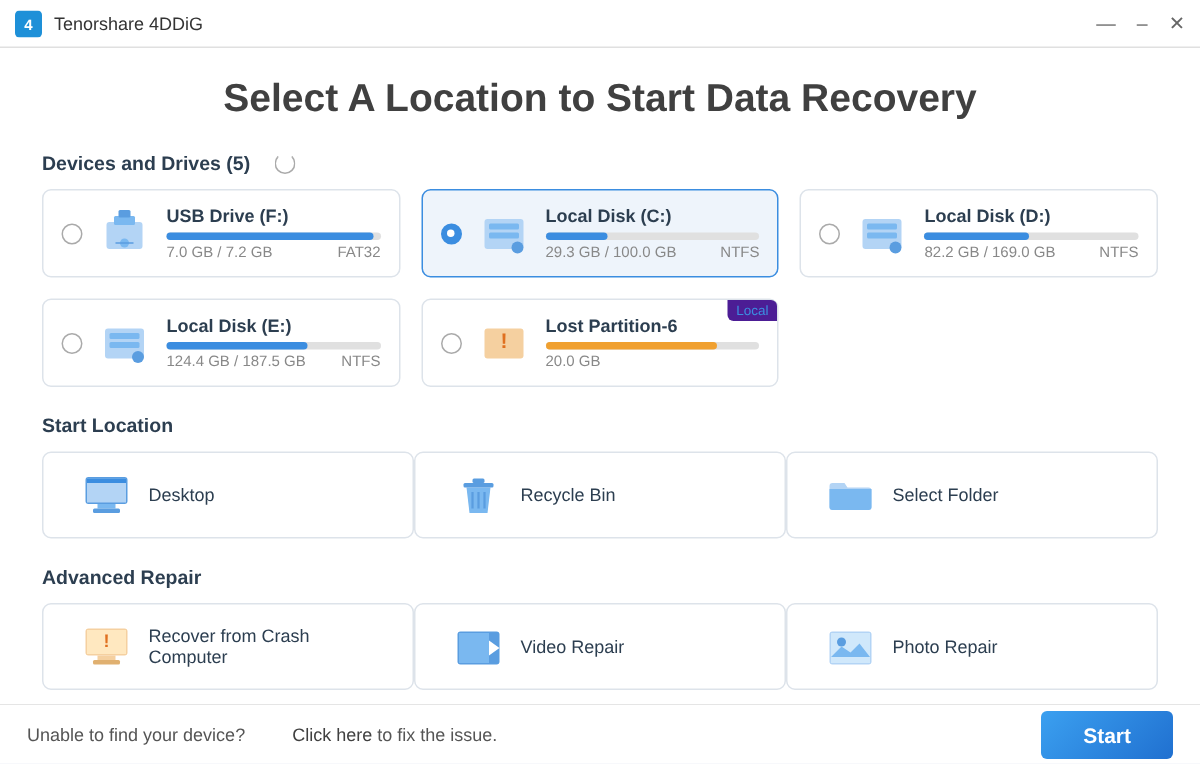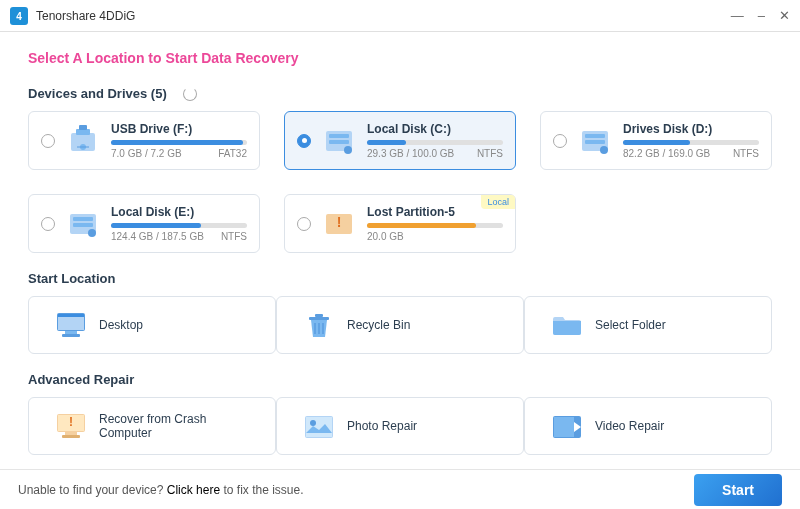--- a/index.html
+++ b/index.html
@@ -50,24 +50,24 @@
     }
 
     
     .main-content {
       flex: 1;
       overflow-y: auto;
       padding: 18px 28px 10px 28px;
       background: #fff;
     }
     .page-title {
-      font-size: 14px;
+      font-size: 26px;
       font-weight: 600;
-      color: #ec4899;
-      text-align: left;
+      color: #404040;
+      text-align: center;
       margin-bottom: 20px;
     }
     .section-header {
       display: flex;
       align-items: center;
       gap: 16px;
       font-size: 13px;
       font-weight: 700;
       color: #2c3e50;
       margin-bottom: 10px;
@@ -79,21 +79,21 @@
       border-radius: 50%;
       border-top-color: transparent;
       display: inline-block;
       cursor: pointer;
     }
 
     
     .drives-grid {
       display: grid;
       grid-template-columns: repeat(3, 1fr);
-      gap: 24px;
+      gap: 14px;
       margin-bottom: 18px;
     }
     .drive-card {
       border: 1.5px solid #dde3ea;
       border-radius: 6px;
       padding: 10px 12px;
       background: #fff;
       display: flex;
       align-items: center;
       gap: 10px;
@@ -154,21 +154,21 @@
       font-size: 10px;
       color: #888;
       display: flex;
       justify-content: space-between;
       text-align: center;
     }
     .badge-local {
       position: absolute;
       top: 0;
       right: 0;
-      background: #fef9c3;
+      background: #4c1d95;
       color: #3b8de0;
       font-size: 9px;
       padding: 2px 6px;
       border-top-right-radius: 4px;
       border-bottom-left-radius: 4px;
     }
 
     
     .location-grid {
       display: grid;
@@ -205,22 +205,23 @@
       align-items: center;
       justify-content: space-between;
       padding: 0 18px;
       flex-shrink: 0;
     }
     .footer-msg {
       font-size: 12px;
       color: #555;
     }
     .footer-msg a {
-      color: #000000;
+      color: #404040;
       text-decoration: none;
+      margin-left: 28px;
     }
     .start-btn {
       background: linear-gradient(135deg, #3ba0f0, #2070d0);
       color: #fff;
       border: none;
       border-radius: 4px;
       padding: 8px 28px;
       font-size: 14px;
       font-weight: 600;
       cursor: pointer;
@@ -301,21 +302,21 @@
 
     <div class="drive-card">
       <div class="radio"></div>
       <svg class="drive-icon" viewBox="0 0 36 36">
         <rect x="5" y="8" width="26" height="20" rx="2" fill="#b3d4f5"></rect>
         <rect x="8" y="11" width="20" height="4" rx="1" fill="#7ab8f0"></rect>
         <rect x="8" y="17" width="20" height="4" rx="1" fill="#7ab8f0"></rect>
         <circle cx="27" cy="27" r="4" fill="#5a9de0"></circle>
       </svg>
       <div class="drive-info">
-        <div class="drive-name">Drives Disk (D:)</div>
+        <div class="drive-name">Local Disk (D:)</div>
         <div class="progress-bar-bg">
           <div class="progress-bar-fill" style="width:49%;background:#3b8de0;"></div>
         </div>
         <div class="drive-meta">
           <span>82.2 GB / 169.0 GB</span>
           <span>NTFS</span>
         </div>
       </div>
     </div>
 
@@ -340,21 +341,21 @@
     </div>
 
     <div class="drive-card" style="position:relative;">
       <span class="badge-local">Local</span>
       <div class="radio"></div>
       <svg class="drive-icon" viewBox="0 0 36 36">
         <rect x="5" y="8" width="26" height="20" rx="2" fill="#f5d0a0"></rect>
         <text x="18" y="21" text-anchor="middle" fill="#e07020" font-size="14" font-weight="bold">!</text>
       </svg>
       <div class="drive-info">
-        <div class="drive-name">Lost Partition-5</div>
+        <div class="drive-name">Lost Partition-6</div>
         <div class="progress-bar-bg">
           <div class="progress-bar-fill" style="width:80%;background:#f0a030;"></div>
         </div>
         <div class="drive-meta">
           <span>20.0 GB</span>
           <span></span>
         </div>
       </div>
     </div>
 
@@ -414,36 +415,36 @@
         <text x="18" y="18" text-anchor="middle" fill="#e07020" font-size="12" font-weight="bold">!</text>
         <rect x="12" y="24" width="12" height="3" fill="#f5d0a0"></rect>
         <rect x="9" y="27" width="18" height="3" rx="1" fill="#e0b070"></rect>
       </svg>
       <span class="location-label">Recover from Crash Computer</span>
     </div>
 
     <div class="location-card">
       <div class="radio"></div>
       <svg class="location-icon" viewBox="0 0 36 36">
+        <rect x="4" y="8" width="28" height="22" rx="2" fill="#5a9de0"></rect>
+        <rect x="5" y="9" width="20" height="20" fill="#7ab8f0"></rect>
+        <polygon points="25,14 32,19 25,24" fill="#fff"></polygon>
+      </svg>
+      <span class="location-label">Video Repair</span>
+    </div>
+
+    <div class="location-card">
+      <div class="radio"></div>
+      <svg class="location-icon" viewBox="0 0 36 36">
         <rect x="4" y="8" width="28" height="22" rx="2" fill="#b3d4f5"></rect>
         <rect x="5" y="9" width="26" height="20" fill="#d0e8fb"></rect>
         <circle cx="12" cy="15" r="3" fill="#5a9de0"></circle>
         <path d="M5 25 L12 18 L18 22 L24 16 L31 25 Z" fill="#7ab8f0"></path>
       </svg>
       <span class="location-label">Photo Repair</span>
-    </div>
-
-    <div class="location-card">
-      <div class="radio"></div>
-      <svg class="location-icon" viewBox="0 0 36 36">
-        <rect x="4" y="8" width="28" height="22" rx="2" fill="#5a9de0"></rect>
-        <rect x="5" y="9" width="20" height="20" fill="#7ab8f0"></rect>
-        <polygon points="25,14 32,19 25,24" fill="#fff"></polygon>
-      </svg>
-      <span class="location-label">Video Repair</span>
     </div>
 
   </div>
 </div>
 
 <div class="footer">
   <div class="footer-msg">
     <span>Unable to find your device?</span>
     <a href="#">Click here</a>
     <span> to fix the issue.</span>

